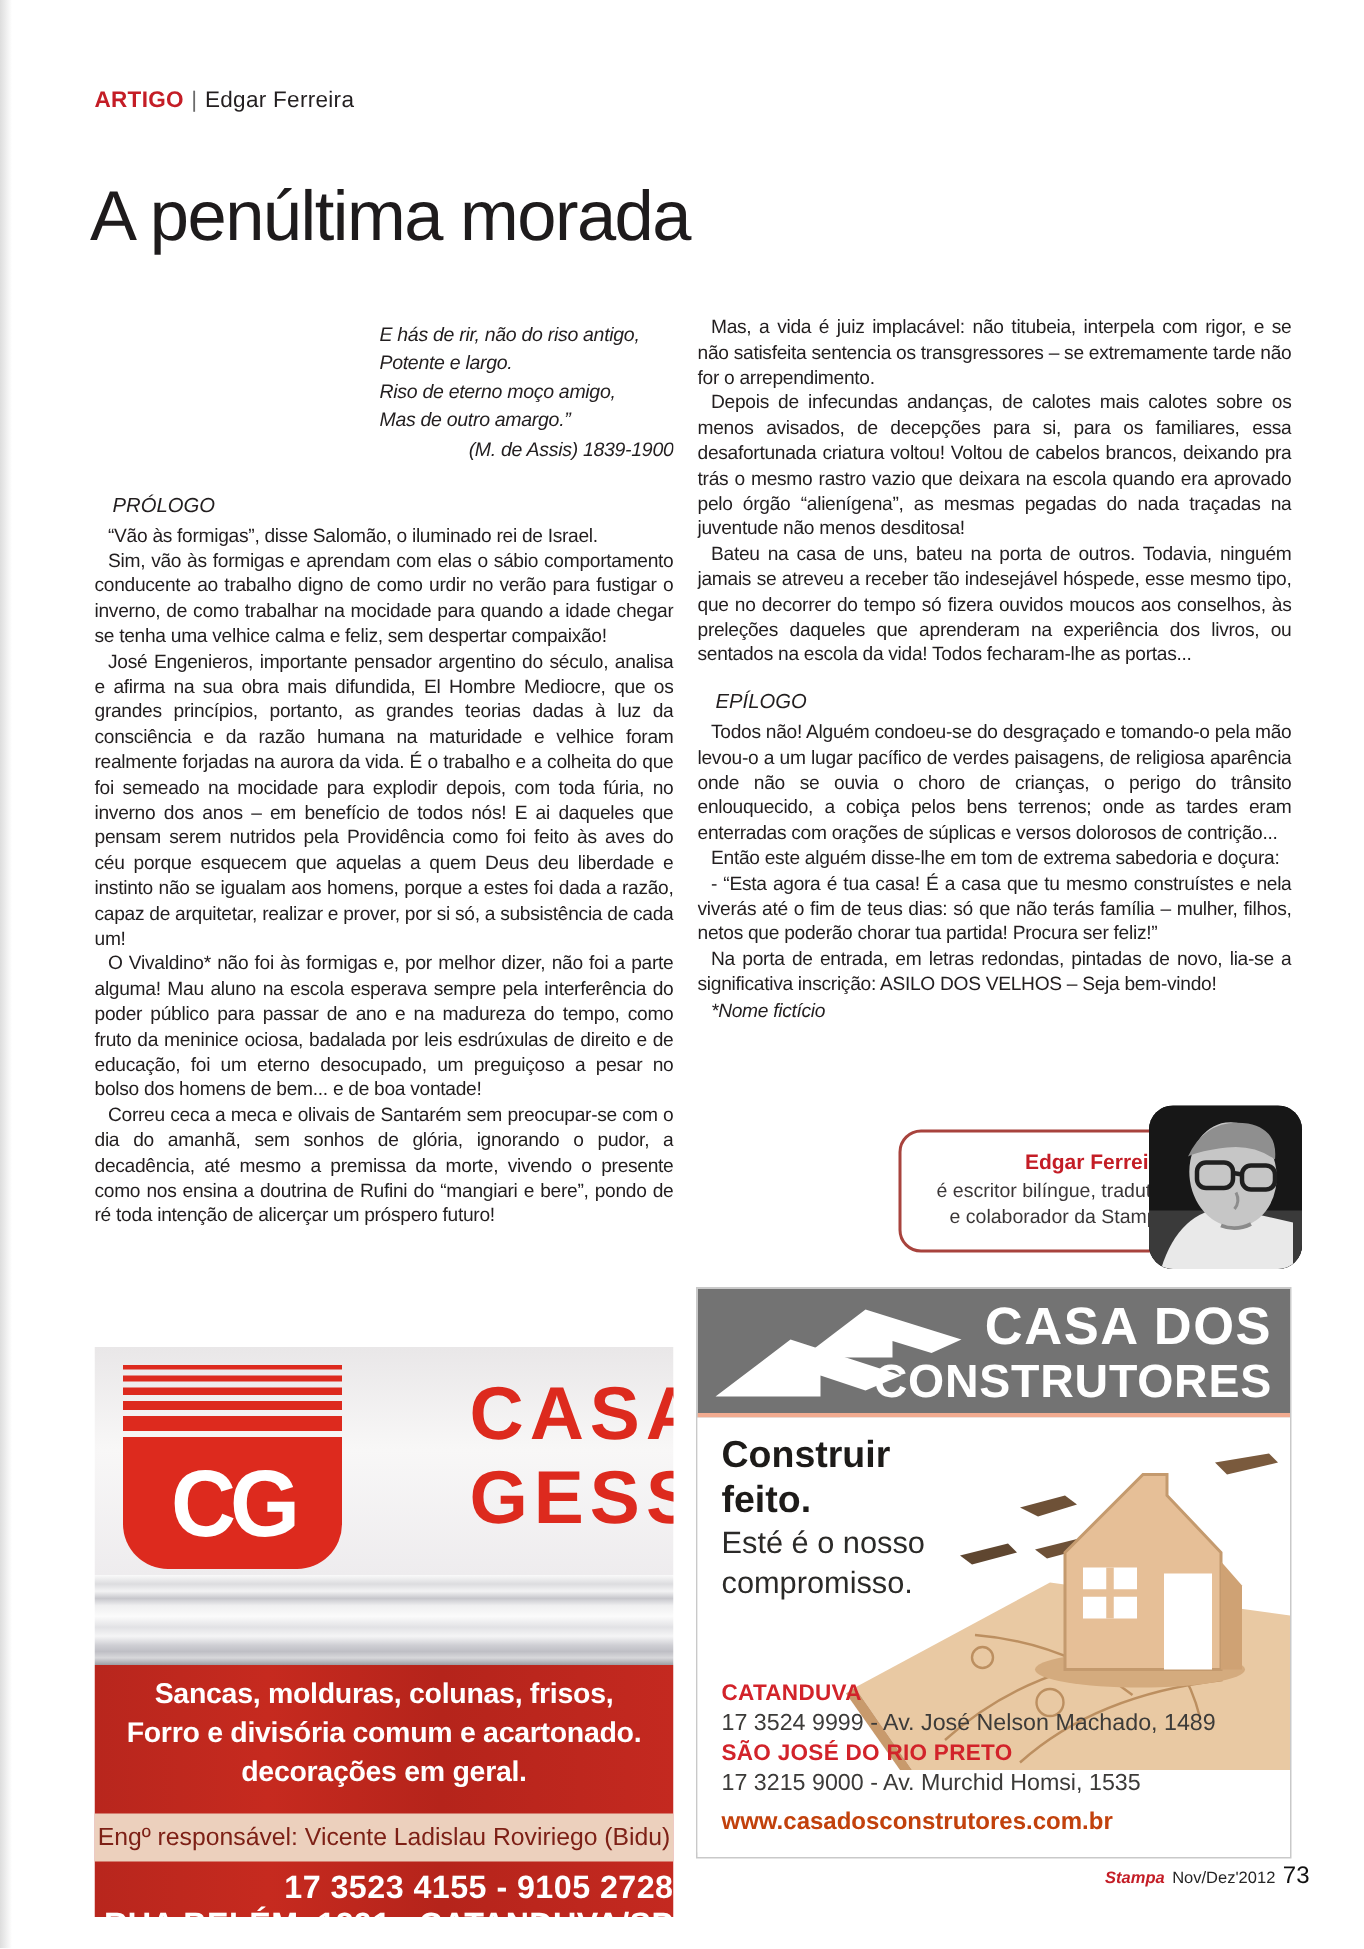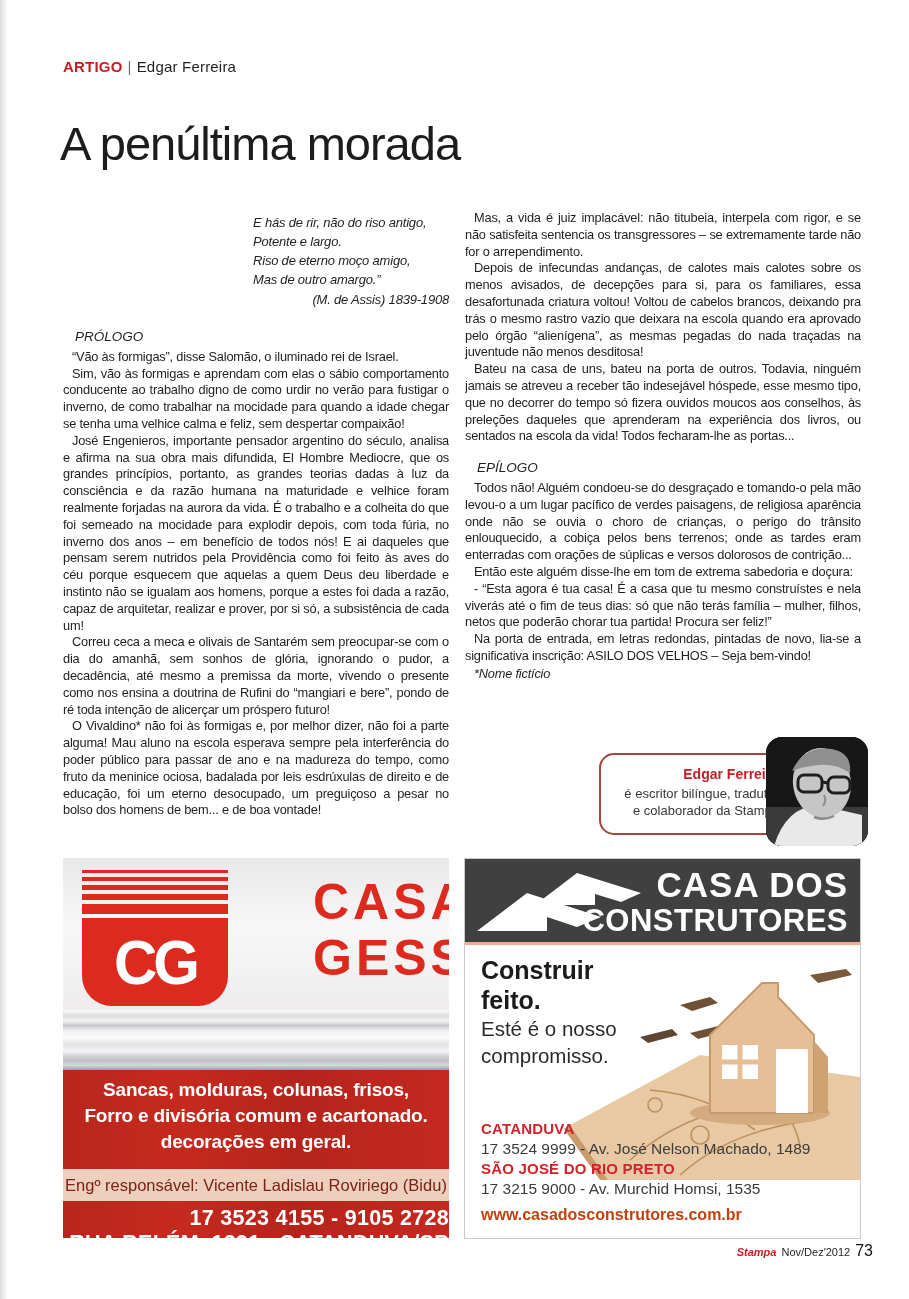--- a/index.html
+++ b/index.html
@@ -33,21 +33,21 @@
   
   .bio-box{position:absolute;left:599px;top:753px;width:194px;height:78px;
        border:2px solid #a8433d;border-radius:15px;background:#fff;}
   .bio-inner{padding:11px 16px 0 0;text-align:right;}
   .bio-name{color:#c41d26;font-weight:bold;font-size:14px;margin-bottom:3px;}
   .bio-line{font-size:13px;line-height:17px;color:#3a3637;}
   .bio-photo{position:absolute;left:766px;top:737px;width:102px;height:109px;
        border-radius:16px;overflow:hidden;background:#191919;}
 
   
-  .ad-gesso{position:absolute;left:63px;top:858px;width:386px;height:380px;overflow:hidden;}
+  .ad-gesso{position:absolute;left:63px;top:898px;width:386px;height:380px;overflow:hidden;}
   .ag-top{position:absolute;left:0;top:0;width:100%;height:152px;
        background:linear-gradient(180deg,#e9e7e8,#f8f7f7 45%,#eeecee);}
   .cg-logo{position:absolute;left:19px;top:12px;width:146px;}
   .cg-stripe{background:#dd2a1e;margin-bottom:4px;}
   .cg-s1{height:3px;} .cg-s2{height:4px;} .cg-s3{height:5px;} .cg-s4{height:6px;} .cg-s5{height:10px;}
   .cg-block{height:88px;background:#dd2a1e;border-radius:0 0 30px 30px;
        display:flex;align-items:center;justify-content:center;}
   .cg-mono{color:#fff;font-weight:bold;font-size:60px;letter-spacing:-4px;
        transform:scaleY(1.05);}
   .ag-brand{position:absolute;left:250px;top:16px;color:#dd2a1e;font-weight:bold;
@@ -61,21 +61,21 @@
   .ag-services{padding-top:7px;color:#fff;font-weight:bold;font-size:19px;
        line-height:26px;text-align:center;letter-spacing:-.2px;}
   .ag-engband{margin-top:14px;background:#ecd0bd;color:#7d2016;font-size:16.5px;
        height:32px;line-height:32px;text-align:center;}
   .ag-phones{margin-top:5px;color:#fff;font-weight:bold;font-size:21.5px;
        line-height:25px;text-align:right;letter-spacing:.3px;}
 
   
   .ad-cdc{position:absolute;left:464px;top:858px;width:395px;height:379px;
        border:1px solid #c9c9c9;background:#fff;overflow:hidden;}
-  .cdc-header{position:relative;height:86px;background:#404040;}
+  .cdc-header{position:relative;height:86px;background:#737373;}
   .cdc-header::after{content:"";position:absolute;left:0;bottom:0;width:100%;height:3px;
        background:#f2ab90;}
   .cdc-logo{position:absolute;left:8px;top:6px;}
   .cdc-brand{position:absolute;right:12px;top:7px;text-align:right;color:#fff;font-weight:bold;}
   .cdc-brand .l1{font-size:35px;line-height:38px;letter-spacing:1px;}
   .cdc-brand .l2{font-size:31px;line-height:33px;letter-spacing:.5px;}
   .cdc-body{position:relative;height:290px;background:#fff;}
   .cdc-art{position:absolute;right:0;top:0;}
   .cdc-headline{position:absolute;left:16px;top:10px;text-align:left;}
   .cdc-headline .h{font-size:25px;font-weight:bold;color:#1d1b19;line-height:30px;}
@@ -100,28 +100,28 @@
     <span class="tag">ARTIGO</span><span class="sep">|</span><span class="auth">Edgar Ferreira</span>
   </div>
   <div class="title">A penúltima morada</div>
 
   <div class="col col-left">
     <div class="epigraph">
       <div>E hás de rir, não do riso antigo,</div>
       <div>Potente e largo.</div>
       <div>Riso de eterno moço amigo,</div>
       <div>Mas de outro amargo.”</div>
-      <div class="attr">(M. de Assis) 1839-1908</div>
+      <div class="attr">(M. de Assis) 1839-1900</div>
     </div>
     <div class="section-head">PRÓLOGO</div>
     <p class="para">“Vão às formigas”, disse Salomão, o iluminado rei de Israel.</p>
     <p class="para">Sim, vão às formigas e aprendam com elas o sábio comportamento conducente ao trabalho digno de como urdir no verão para fustigar o inverno, de como trabalhar na mocidade para quando a idade chegar se tenha uma velhice calma e feliz, sem despertar compaixão!</p>
     <p class="para">José Engenieros, importante pensador argentino do século, analisa e afirma na sua obra mais difundida, El Hombre Mediocre, que os grandes princípios, portanto, as grandes teorias dadas à luz da consciência e da razão humana na maturidade e velhice foram realmente forjadas na aurora da vida. É o trabalho e a colheita do que foi semeado na mocidade para explodir depois, com toda fúria, no inverno dos anos – em benefício de todos nós! E ai daqueles que pensam serem nutridos pela Providência como foi feito às aves do céu porque esquecem que aquelas a quem Deus deu liberdade e instinto não se igualam aos homens, porque a estes foi dada a razão, capaz de arquitetar, realizar e prover, por si só, a subsistência de cada um!</p>
+    <p class="para">O Vivaldino* não foi às formigas e, por melhor dizer, não foi a parte alguma! Mau aluno na escola esperava sempre pela interferência do poder público para passar de ano e na madureza do tempo, como fruto da meninice ociosa, badalada por leis esdrúxulas de direito e de educação, foi um eterno desocupado, um preguiçoso a pesar no bolso dos homens de bem... e de boa vontade!</p>
     <p class="para">Correu ceca a meca e olivais de Santarém sem preocupar-se com o dia do amanhã, sem sonhos de glória, ignorando o pudor, a decadência, até mesmo a premissa da morte, vivendo o presente como nos ensina a doutrina de Rufini do “mangiari e bere”, pondo de ré toda intenção de alicerçar um próspero futuro!</p>
-    <p class="para">O Vivaldino* não foi às formigas e, por melhor dizer, não foi a parte alguma! Mau aluno na escola esperava sempre pela interferência do poder público para passar de ano e na madureza do tempo, como fruto da meninice ociosa, badalada por leis esdrúxulas de direito e de educação, foi um eterno desocupado, um preguiçoso a pesar no bolso dos homens de bem... e de boa vontade!</p>
   </div>
 
   <div class="col col-right">
     <p class="para">Mas, a vida é juiz implacável: não titubeia, interpela com rigor, e se não satisfeita sentencia os transgressores – se extremamente tarde não for o arrependimento.</p>
     <p class="para">Depois de infecundas andanças, de calotes mais calotes sobre os menos avisados, de decepções para si, para os familiares, essa desafortunada criatura voltou! Voltou de cabelos brancos, deixando pra trás o mesmo rastro vazio que deixara na escola quando era aprovado pelo órgão “alienígena”, as mesmas pegadas do nada traçadas na juventude não menos desditosa!</p>
     <p class="para">Bateu na casa de uns, bateu na porta de outros. Todavia, ninguém jamais se atreveu a receber tão indesejável hóspede, esse mesmo tipo, que no decorrer do tempo só fizera ouvidos moucos aos conselhos, às preleções daqueles que aprenderam na experiência dos livros, ou sentados na escola da vida! Todos fecharam-lhe as portas...</p>
     <div class="section-head gap-top">EPÍLOGO</div>
     <p class="para">Todos não! Alguém condoeu-se do desgraçado e tomando-o pela mão levou-o a um lugar pacífico de verdes paisagens, de religiosa aparência onde não se ouvia o choro de crianças, o perigo do trânsito enlouquecido, a cobiça pelos bens terrenos; onde as tardes eram enterradas com orações de súplicas e versos dolorosos de contrição...</p>
     <p class="para">Então este alguém disse-lhe em tom de extrema sabedoria e doçura:</p>
     <p class="para">- “Esta agora é tua casa! É a casa que tu mesmo construístes e nela viverás até o fim de teus dias: só que não terás família – mulher, filhos, netos que poderão chorar tua partida! Procura ser feliz!”</p>

